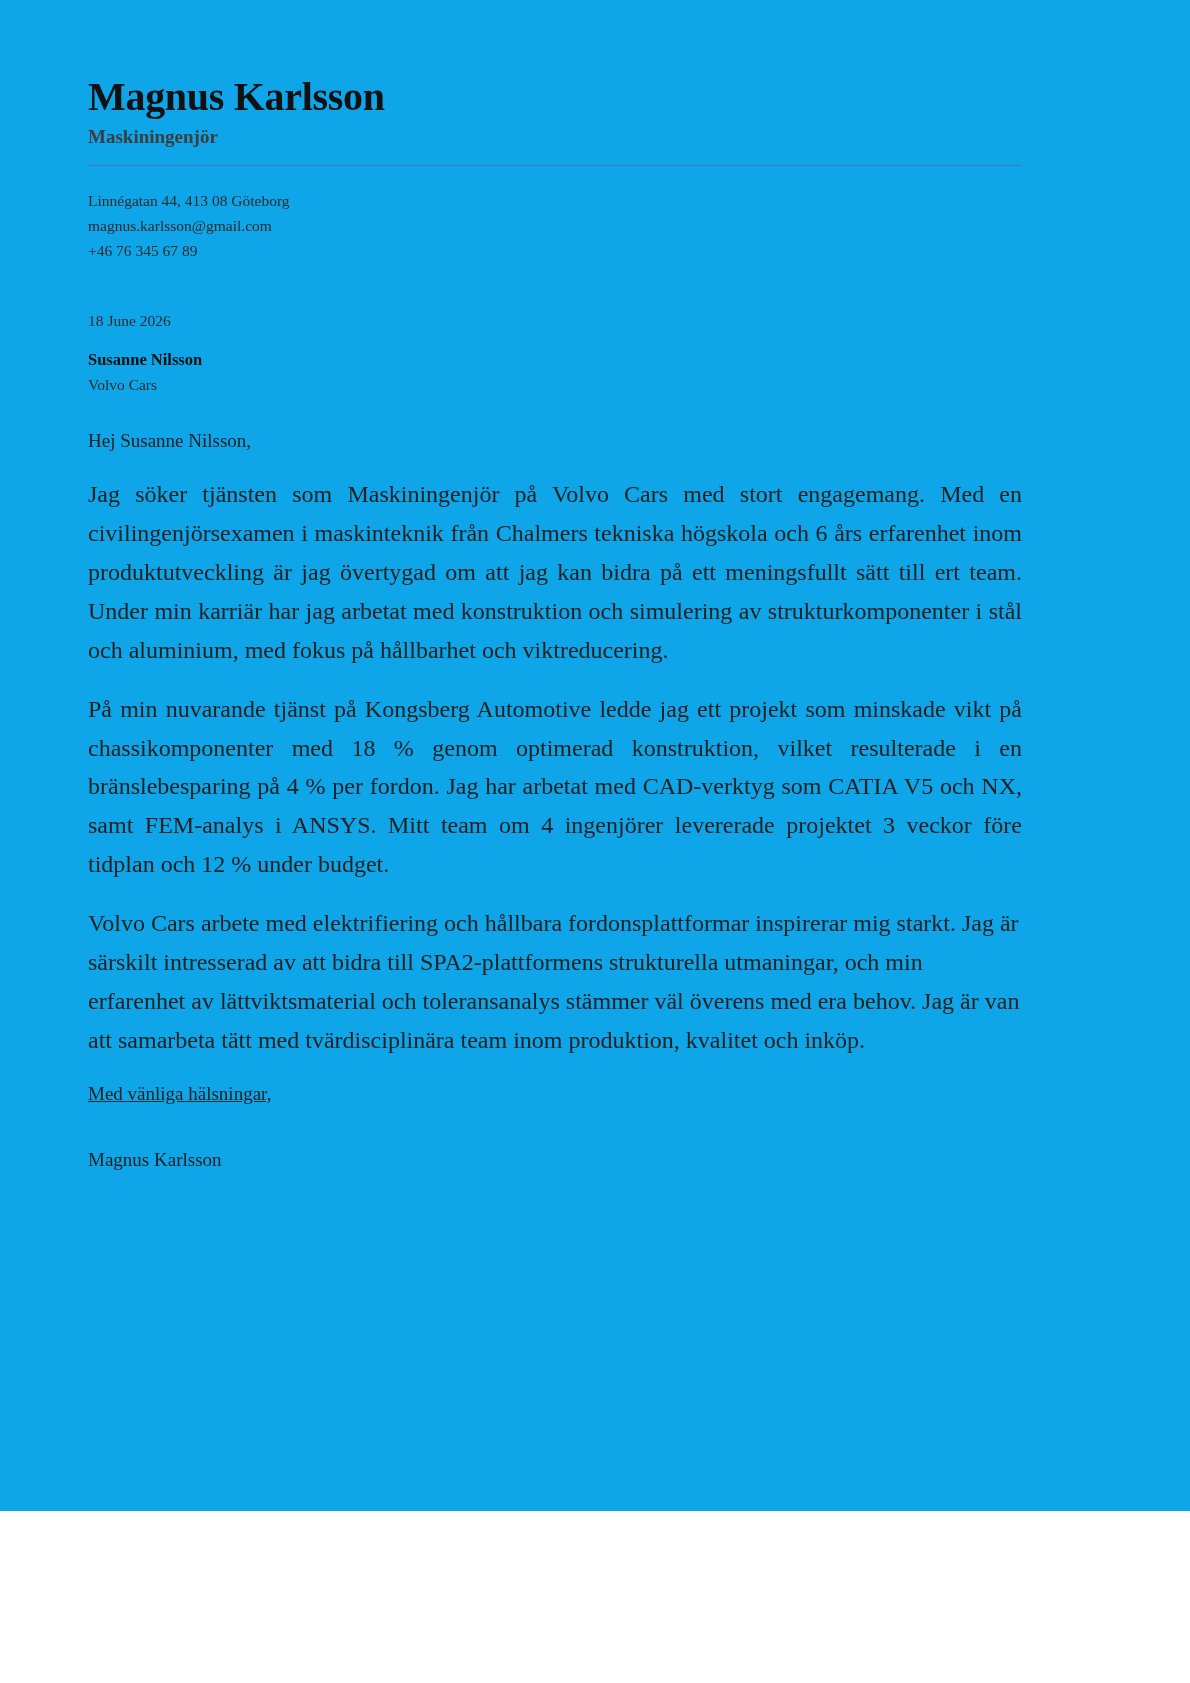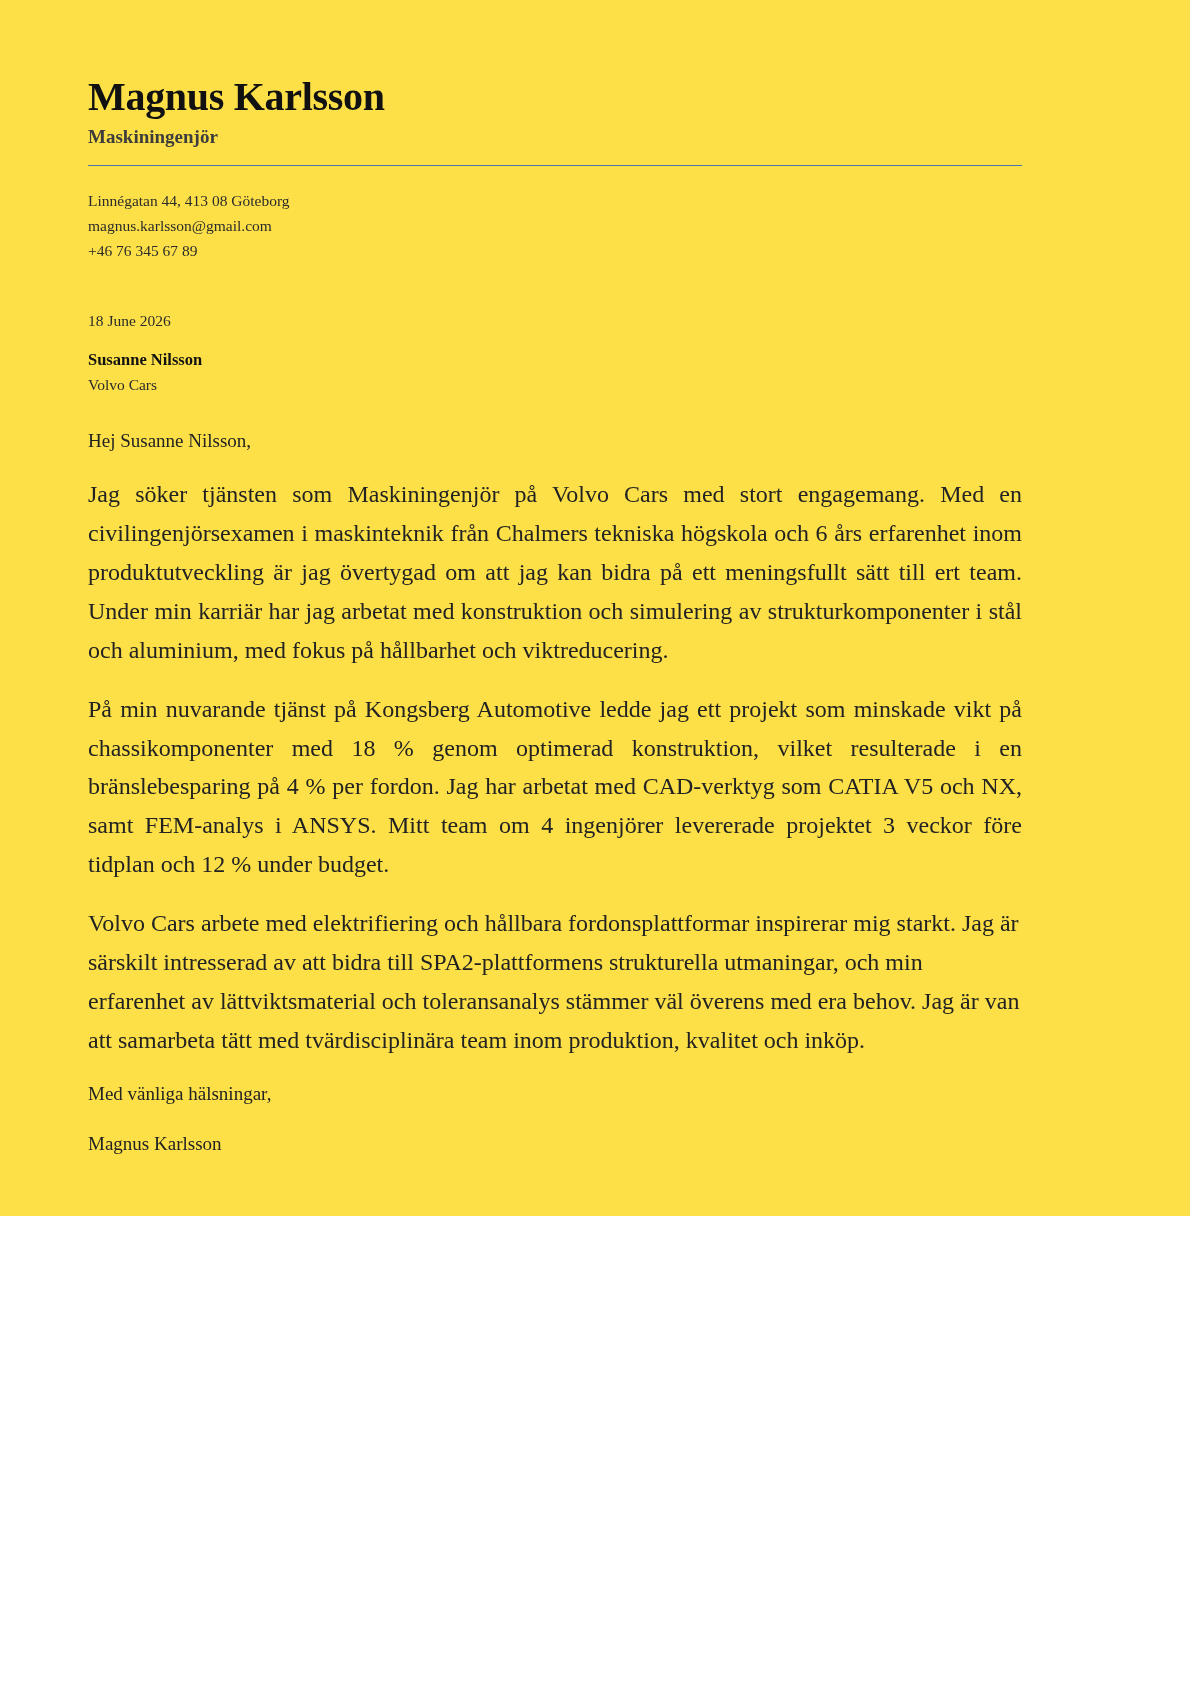--- a/index.html
+++ b/index.html
@@ -10,22 +10,22 @@
   body {
     width: 1190px;
     height: 1683px;
     font-family: "Liberation Serif", "DejaVu Serif", serif;
     color: #1a1a1a;
     overflow: hidden;
   }
   .page {
     position: relative;
     width: 1190px;
-    height: 1216px;
-    background: #fde047;
+    height: 1511px;
+    background: #0ea5e9;
     box-sizing: border-box;
     padding: 74px 168px 0 88px;
   }
   .header-name {
     font-size: 40px;
     font-weight: bold;
     letter-spacing: -0.3px;
     color: #111111;
     line-height: 1.15;
     margin: 0 0 6px 0;
@@ -84,21 +84,22 @@
     line-height: 1.62;
     margin: 0 0 20px 0;
     text-align: justify;
     text-justify: inter-word;
   }
   .para.left { text-align: left; }
   .closing {
     font-size: 19px;
     color: #222222;
     line-height: 1.5;
-    margin: 0 0 22px 0;
+    margin: 0 0 38px 0;
+    text-decoration: underline;
   }
   .signature {
     font-size: 19px;
     color: #222222;
     line-height: 1.5;
     margin: 0;
   }
 </style>
 </head>
 <body>

